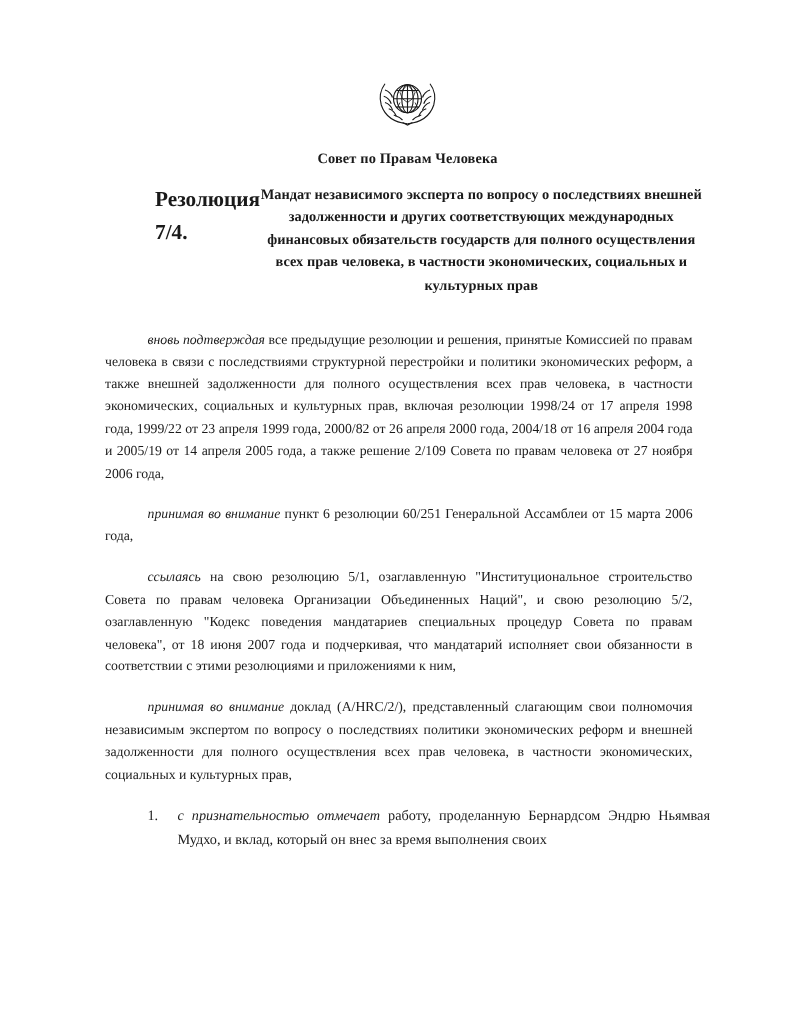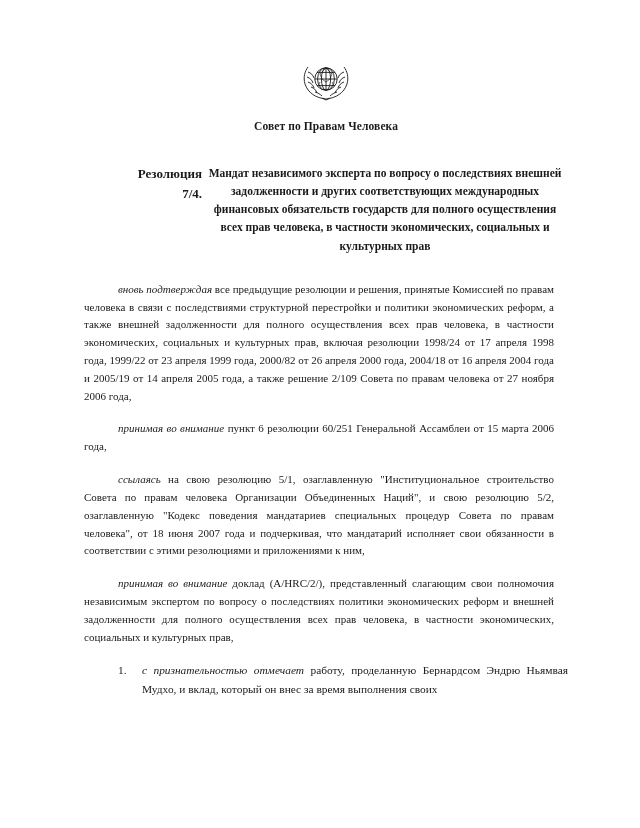--- a/index.html
+++ b/index.html
@@ -28,36 +28,35 @@
   }
   .emblem {
     display: inline-block;
     line-height: 0;
   }
   .org-title {
     text-align: center;
     font-size: 11.5px;
     font-weight: bold;
     letter-spacing: 0.1px;
-    margin: 0 0 32px 0;
+    margin: 0 0 14px 0;
   }
   .res-row {
     display: flex;
     align-items: flex-start;
     margin: 0 0 26px 0;
   }
   .res-number {
     width: 118px;
     flex: 0 0 118px;
-    font-size: 13px;
+    font-size: 17px;
     font-weight: bold;
     padding-left: 40px;
     box-sizing: border-box;
     line-height: 1.55;
-    text-align: right;
   }
   .res-title {
     flex: 1 1 auto;
     font-size: 11.5px;
     font-weight: bold;
     line-height: 1.58;
     text-align: center;
   }
   p.body-par {
     font-size: 11px;

